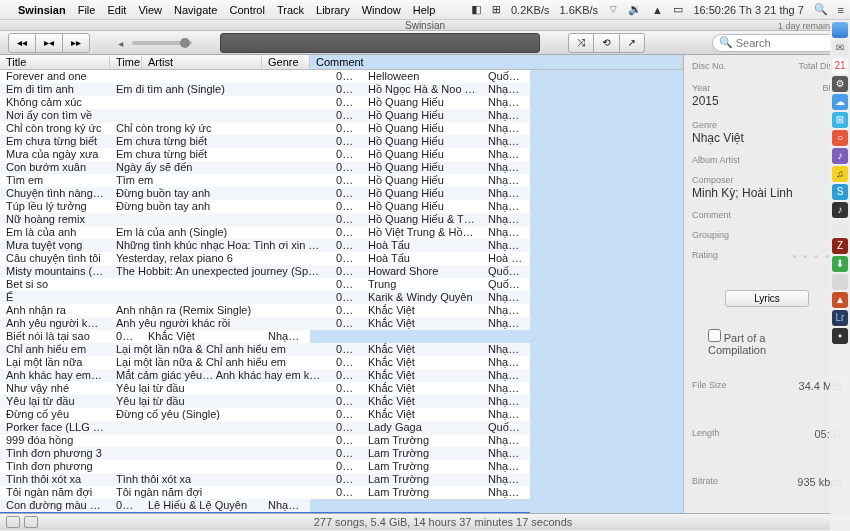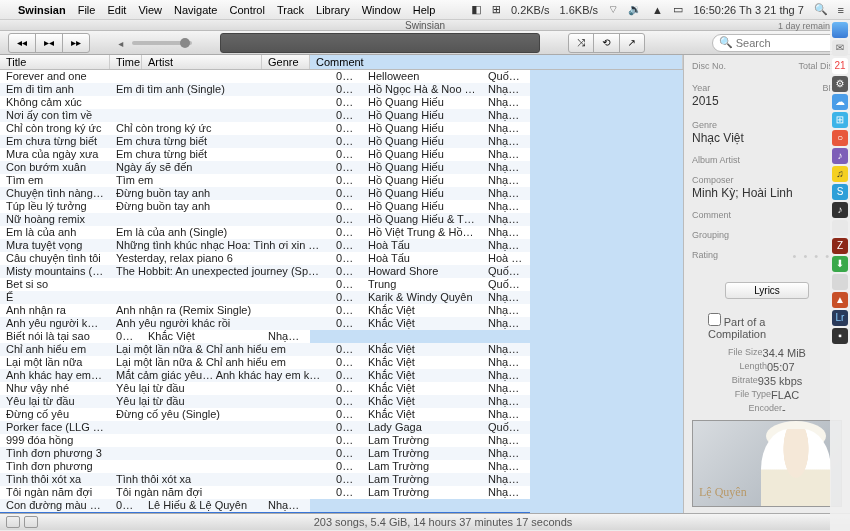--- a/index.html
+++ b/index.html
@@ -34,23 +34,23 @@
 .col-comment{flex:1;background:#c6dff6}
 .tbody{flex:1;overflow:hidden}
 .row{display:flex;height:13px;font-size:10px;color:#222}
 .row:nth-child(even){background:#f2f6fb}
 .row.sel{background:#3875d7;color:#fff}
 .row div{padding:0 6px;overflow:hidden;white-space:nowrap;text-overflow:ellipsis}
 .side{width:167px;background:#ececec;border-left:1px solid #bbb;display:flex;flex-direction:column;padding:6px 8px;font-size:10px;color:#555;overflow:hidden}
 .side .meta-row{display:flex;justify-content:space-between;margin-bottom:12px}
 .side .label{color:#888;font-size:9px}
 .side .value{color:#333;font-size:12px;margin-top:1px}
-.side .lyrics-btn{border:1px solid #bbb;border-radius:3px;background:linear-gradient(#fff,#e8e8e8);padding:2px 28px;margin:8px auto;display:block;font-size:10px;cursor:pointer}
+.side .lyrics-btn{border:1px solid #bbb;border-radius:3px;background:linear-gradient(#fff,#e8e8e8);padding:2px 28px;margin:16px auto;display:block;font-size:10px;cursor:pointer}
 .side .chk{margin:6px 16px;font-size:10px}
-.side .kv{display:flex;justify-content:center;font-size:10px;margin:1px 0}
+.side .kv{display:flex;justify-content:space-between;font-size:10px;margin:18px 0}
 .side .rating{color:#ccc;letter-spacing:2px}
 .album-art{width:150px;height:127px;background:linear-gradient(135deg,#d8dce0,#a8b0b8);margin-top:4px;border:1px solid #999;position:relative;overflow:hidden}
 .album-art .figure{position:absolute;right:10px;top:8px;width:70px;height:100px;background:radial-gradient(ellipse at 50% 20%,#f5e8d8 25%,transparent 26%),linear-gradient(#fff 40%,#f0ead8 41%);border-radius:40% 40% 10% 10%}
 .album-art .hat{position:absolute;right:15px;top:0;width:60px;height:30px;background:#f8f5ec;border-radius:50%}
 .album-art .text{position:absolute;left:6px;bottom:6px;font-family:cursive;font-size:12px;color:#b89968}
 .dock{position:absolute;right:0;top:20px;width:20px;height:511px;background:rgba(240,240,240,.9);display:flex;flex-direction:column;align-items:center;padding-top:2px;gap:2px}
 .dock div{width:16px;height:16px;border-radius:3px;font-size:10px;text-align:center;line-height:16px;color:#fff}
 .statusbar{height:17px;background:linear-gradient(#f5f5f5,#d8d8d8);border-top:1px solid #aaa;display:flex;align-items:center;padding:0 6px;font-size:10px;color:#555}
 .statusbar .center{flex:1;text-align:center}
 .sb-icon{width:14px;height:12px;border:1px solid #999;border-radius:2px;margin-right:4px}
@@ -467,21 +467,21 @@
       <div class="hat"></div>
       <div class="figure"></div>
       <div class="text">Lệ Quyên</div>
     </div>
   </div>
 </div>
 
 <div class="statusbar">
   <div class="sb-icon"></div>
   <div class="sb-icon"></div>
-  <div class="center">203 songs, 5.4 GiB, 14 hours 37 minutes 17 seconds</div>
+  <div class="center">277 songs, 5.4 GiB, 14 hours 37 minutes 17 seconds</div>
 </div>
 
 <div class="dock">
   <div style="background:linear-gradient(#6ab7f5,#3a7bd5)"></div>
   <div style="background:#e8e8e8;color:#666">✉</div>
   <div style="background:#fff;color:#e44">21</div>
   <div style="background:#5a5a5a">⚙</div>
   <div style="background:#4a9de8">☁</div>
   <div style="background:#3db4e8">⊞</div>
   <div style="background:#e8583c">○</div>

